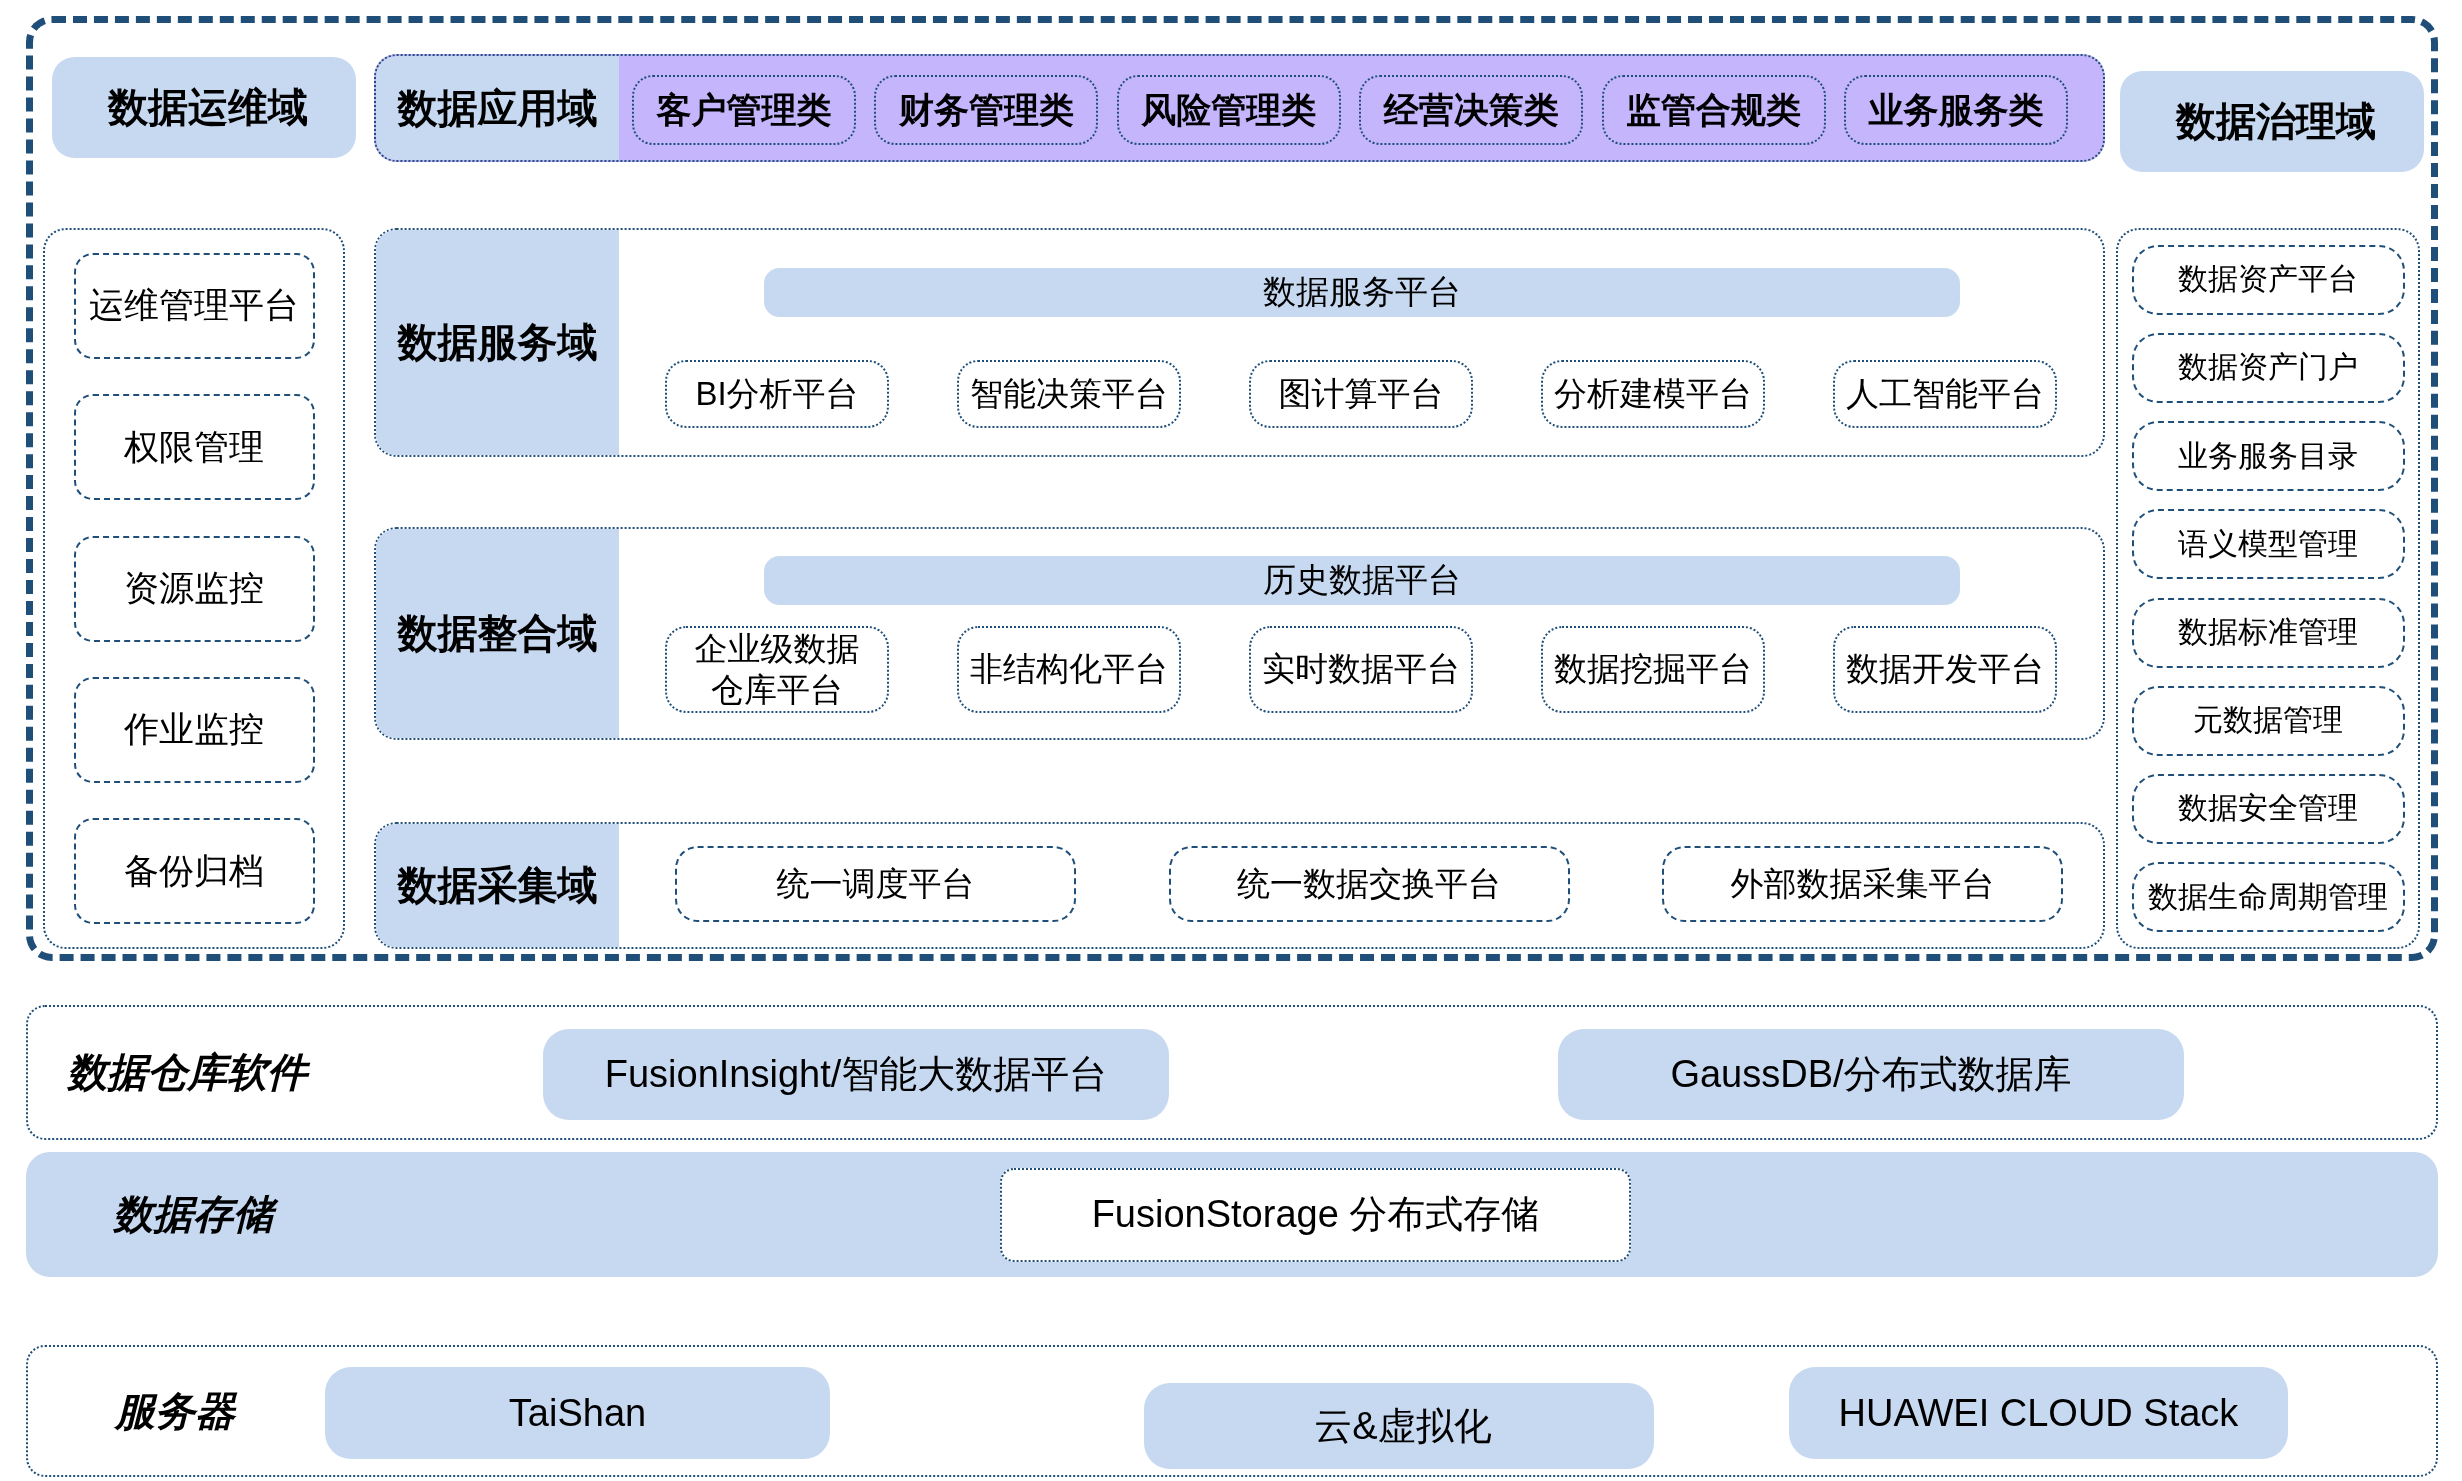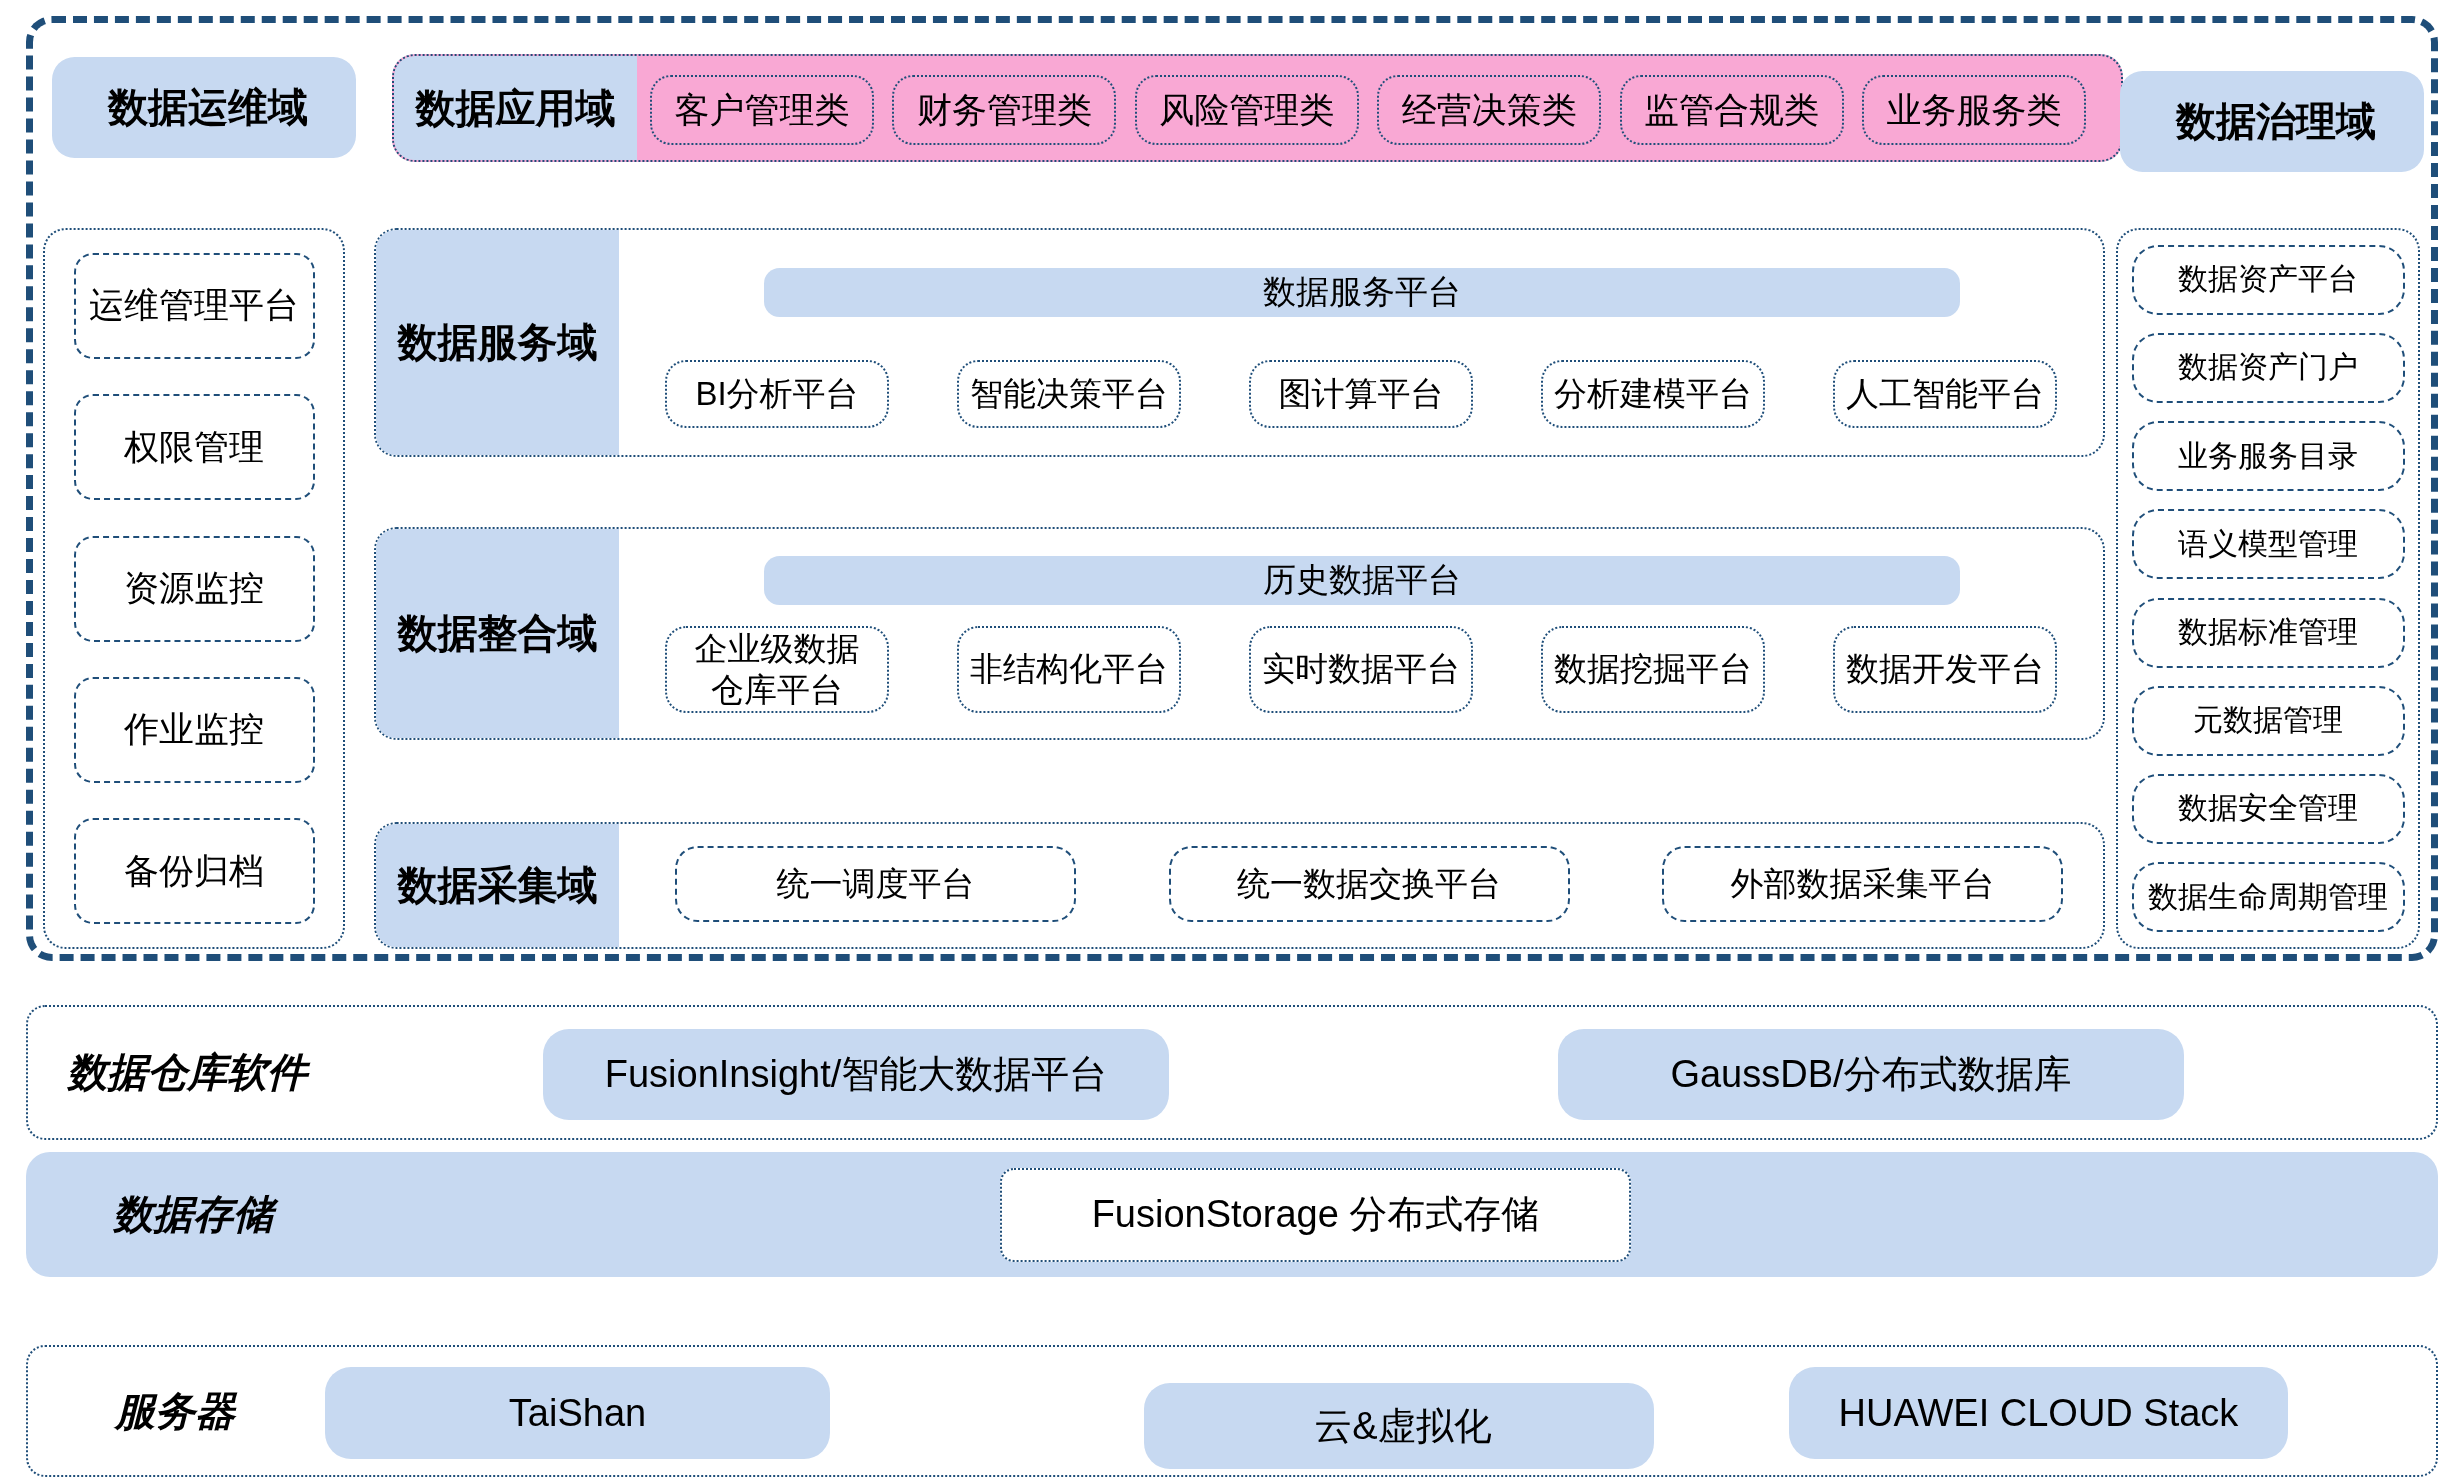--- a/index.html
+++ b/index.html
@@ -27,34 +27,34 @@
 
   
   .domain-pill{
     background:var(--lb); border-radius:22.6px;
     font-size:40px; font-weight:700;padding-left:8px;
   }
   #ops-domain{left:52px; top:57px; width:304px; height:101px;}
   #gov-domain{left:2120px; top:71px; width:304px; height:101px;}
 
   #app-domain{
-    left:392px; top:54px; width:1731px; height:108px;
+    left:374px; top:54px; width:1731px; height:108px;
     border:2.6px dotted var(--navy); border-radius:22.6px;
-    background:#f9a8d4; overflow:hidden;
+    background:#c4b5fd; overflow:hidden;
   }
   #app-domain .row-label-col{border-radius:20px 0 0 20px;}
   .row-label-col{
     position:absolute; left:0; top:0; bottom:0; width:243px;
     background:var(--lb);
     display:flex; align-items:center; justify-content:center;
     font-size:40px; font-weight:700;
   }
   #cat-row{
     position:absolute; left:256px; right:35px; top:19px; height:70px;
-    display:flex; justify-content:space-between;
+    display:flex; justify-content:space-between;font-weight:bold;
   }
   .cat-box{
     width:224px; height:70px;
     border:2.6px dotted var(--navy); border-radius:21px;
     font-size:35px; white-space:nowrap;
   }
 
   
   .side-col{
     border:2.6px dotted var(--navy); border-radius:22.6px; background:#fff;

